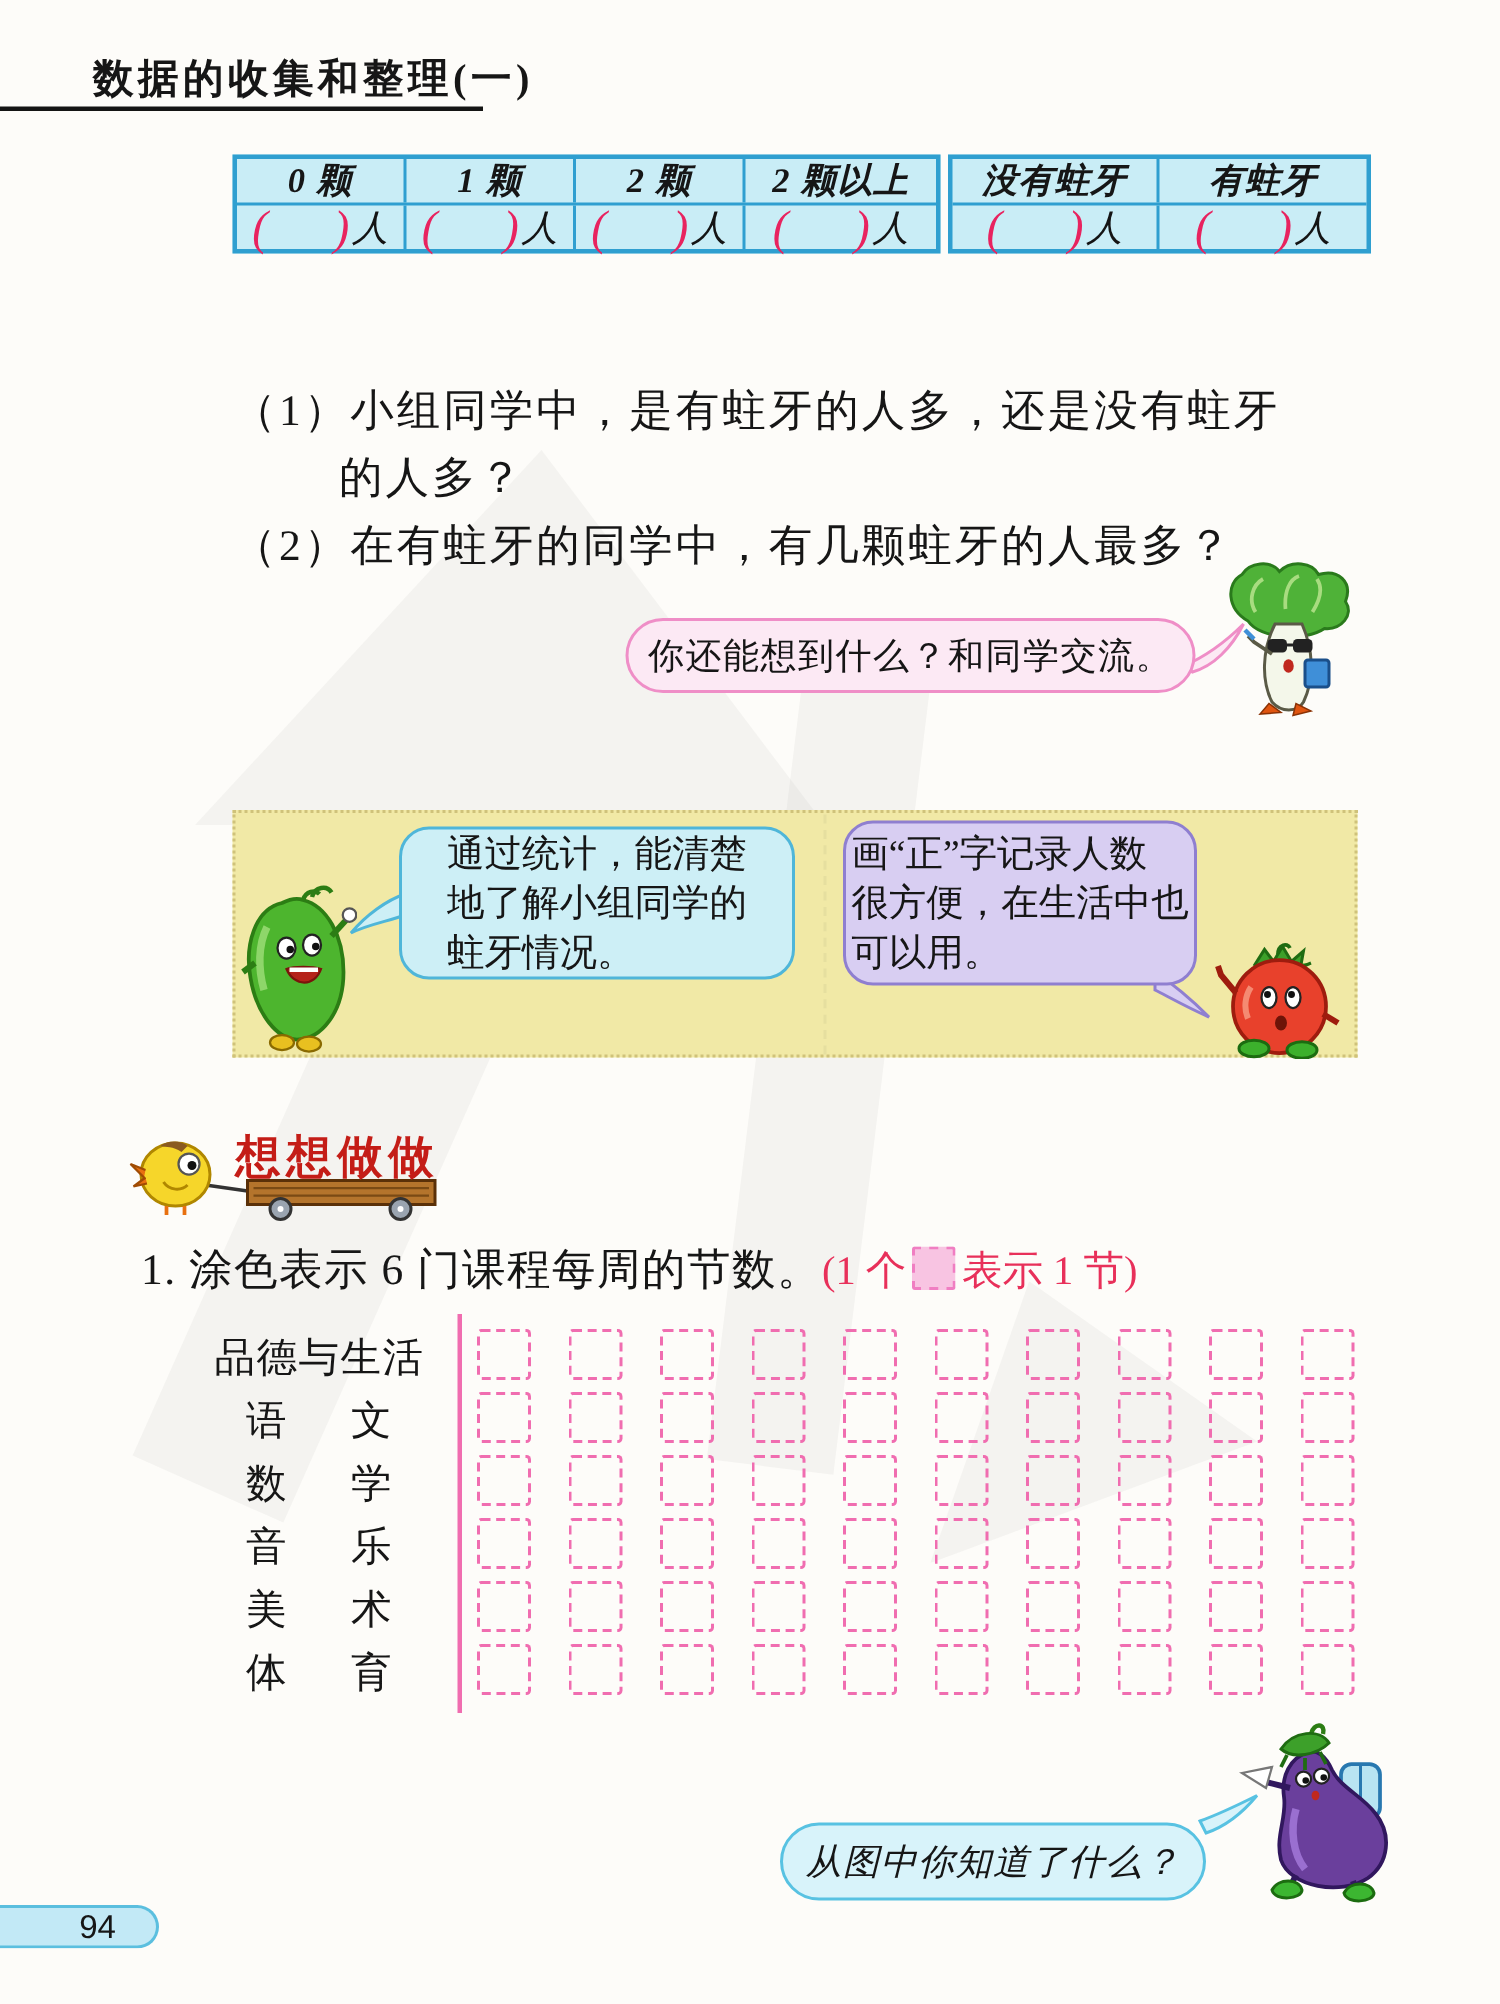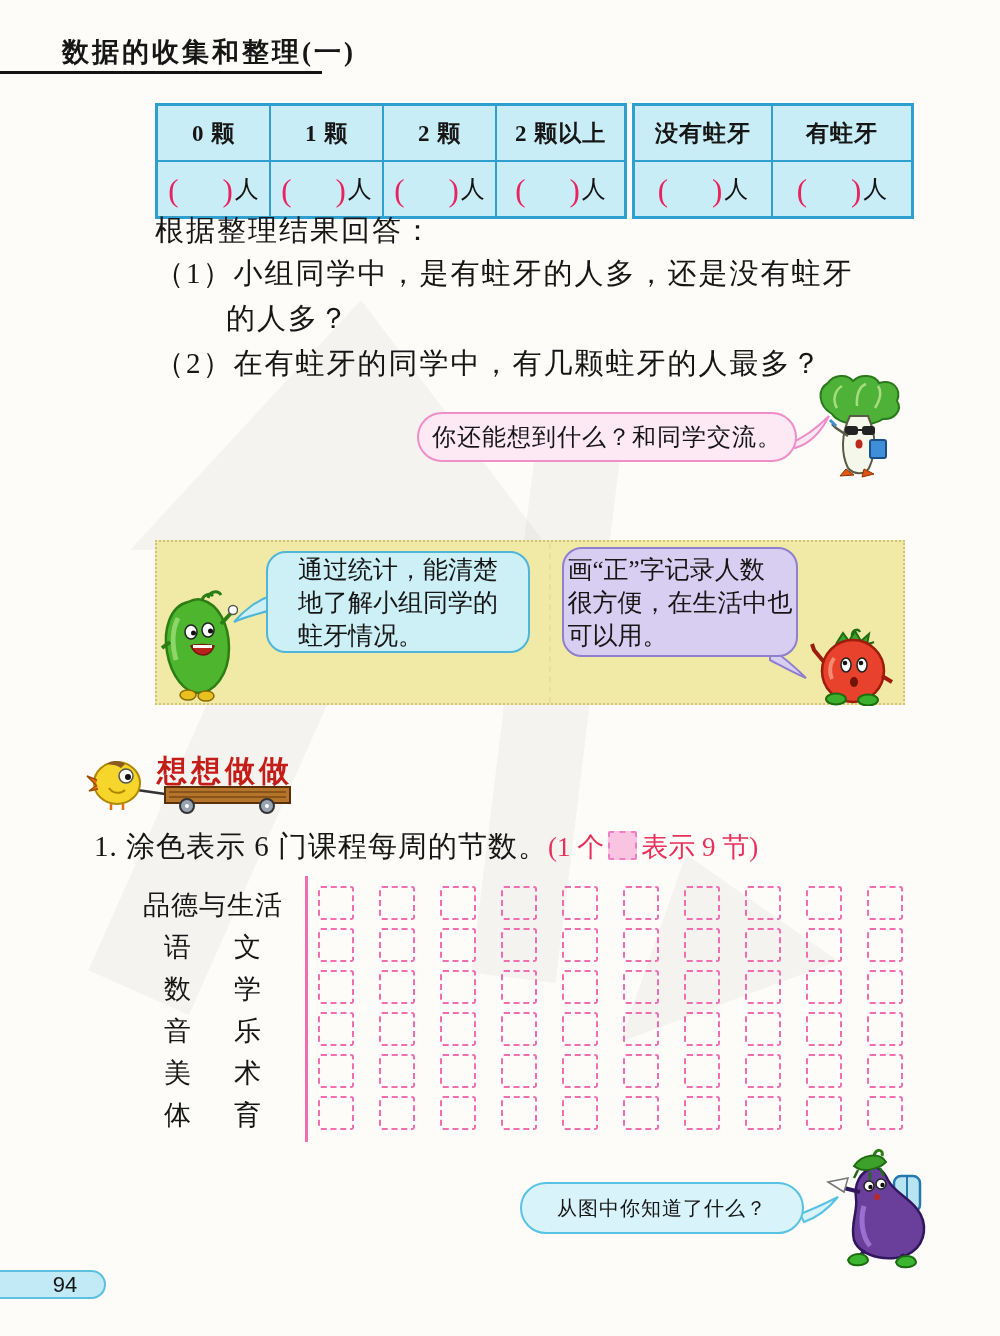--- a/index.html
+++ b/index.html
@@ -16,22 +16,22 @@
   .wm4{left:165px;top:610px;width:110px;height:400px;transform:rotate(24deg);}
 
   
   .header-title{left:62px;top:34px;font-size:27px;font-weight:700;letter-spacing:3px;}
   .header-rule{left:0;top:71px;width:322px;height:3px;background:#141414;}
 
   
   .tbl{position:absolute;border:3px solid var(--table-border);background:var(--table-bg);}
   .trow{display:flex;}
   .thead{border-bottom:2px solid var(--table-border);}
-  .cell{box-sizing:border-box;height:54px;display:flex;align-items:center;justify-content:center;
-        border-right:2px solid var(--table-border);}
+  .cell{box-sizing:border-box;height:29px;display:flex;align-items:center;justify-content:center;
+        border-right:2px solid var(--table-border);font-style:italic;}
   .cell:last-child{border-right:none;}
   #table-count .cell{width:113px;}
   #table-count .cell:nth-child(4){width:127px;}
   #table-has .cell{width:138px;text-align:right;}
   .hcell{font-size:23px;font-weight:600;letter-spacing:1px;}
   .acell{font-size:24px;}
   .paren{color:var(--paren-red);font-size:31px;line-height:1;transform:scaleY(1.05);}
   .blankgap{display:inline-block;width:44px;height:1px;}
   .unit{font-size:24px;color:#141414;margin-left:2px;}
 
@@ -43,23 +43,23 @@
           text-align:left;white-space:pre-line;box-sizing:border-box;}
   .bubble-pink{left:417px;top:412px;width:380px;height:50px;border-radius:27px;
                background:var(--pink-bubble-bg);border:2.5px solid var(--pink-bubble-border);
                font-size:24px;letter-spacing:1px;}
   .bubble-cyan{left:266px;top:551px;width:264px;height:102px;border-radius:20px;
                background:var(--cyan-bubble-bg);border:2.5px solid var(--cyan-bubble-border);
                font-size:25px;line-height:33px;}
   .bubble-purple{left:562px;top:547px;width:236px;height:110px;border-radius:20px;
                background:var(--purple-bubble-bg);border:2.5px solid var(--purple-bubble-border);
                font-size:25px;line-height:33px;}
-  .bubble-chart{left:520px;top:1182px;width:284px;height:52px;border-radius:27px;
+  .bubble-chart{left:520px;top:1215px;width:284px;height:52px;border-radius:27px;
                background:var(--chart-bubble-bg);border:2.5px solid var(--chart-bubble-border);
-               font-size:20px;letter-spacing:1px;}
+               font-size:24px;letter-spacing:1px;font-style:italic;}
   .tail{position:absolute;}
   .tail-pink path{fill:var(--pink-bubble-bg);stroke:var(--pink-bubble-border);stroke-width:2;}
   .tail-cyan path{fill:var(--cyan-bubble-bg);stroke:var(--cyan-bubble-border);stroke-width:2;}
   .tail-purple path{fill:var(--purple-bubble-bg);stroke:var(--purple-bubble-border);stroke-width:2;}
   .tail-chart path{fill:var(--chart-bubble-bg);stroke:var(--chart-bubble-border);stroke-width:2;}
 
   
   .yellow-box{left:155px;top:540px;width:750px;height:165px;background:var(--yellow-box-bg);
               border:2px dotted var(--yellow-box-border);box-sizing:border-box;}
   .ybox-divider{left:549px;top:543px;height:160px;width:0;border-left:2px dashed #e6df9f;}
@@ -153,21 +153,20 @@
         </div>
         <div class="cell acell">
           <span class="paren">(</span>
           <span class="blankgap"></span>
           <span class="paren">)</span>
           <span class="unit">人</span>
         </div>
       </div>
   </div>
 
-  <div class="qtext" style="left:155px;top:211px;">根据整理结果回答：</div>
   <div class="qtext" style="left:155px;top:254px;">（1）小组同学中，是有蛀牙的人多，还是没有蛀牙</div>
   <div class="qtext" style="left:226px;top:299px;">的人多？</div>
   <div class="qtext" style="left:155px;top:344px;">（2）在有蛀牙的同学中，有几颗蛀牙的人最多？</div>
 
   <svg class="tail tail-pink" style="left:787px;top:414px;" width="44" height="36" viewBox="0 0 44 36">
     <path d="M2 30 C16 24 30 14 42 2 C34 18 22 30 8 34 Z"></path>
     </svg>
   <div class="bubble bubble-pink">你还能想到什么？和同学交流。</div>
   <svg class="abs" style="left:812px;top:374px;" width="92" height="106" viewBox="0 0 92 106">
     <path d="M20 40 C6 32 5 15 16 9 C21 1 35 -1 41 7 C49 -1 63 1 67 9 C80 5 90 14 85 27 C91 36 82 46 71 45 C58 54 28 52 20 40 Z" fill="#4fb238" stroke="#2a7a1c" stroke-width="2"></path>
@@ -248,21 +247,21 @@
     <circle cx="41" cy="26" r="7" fill="#fff" stroke="#555" stroke-width="1.5"></circle>
     <circle cx="43" cy="27" r="3" fill="#111"></circle>
     <path d="M12 30 L2 26 L11 35 M12 35 L4 41 L13 39" fill="#e87010" stroke="#a04c04" stroke-width="1.5"></path>
     <path d="M24 38 C28 44 36 44 40 40" stroke="#b08700" stroke-width="2" fill="none"></path>
     <path d="M26 54 L26 60 M38 54 L38 60" stroke="#e87010" stroke-width="2.5"></path>
   </svg>
   <div class="abs section-title">想想做做</div>
 
   <div class="abs problem1">
     <span>1.</span>
-    <span>涂色表示 6 门课程每周的节数。</span><span class="p1-note"><span>(1 个</span><span class="unit-square"></span><span>表示 9 节)</span></span>
+    <span>涂色表示 6 门课程每周的节数。</span><span class="p1-note"><span>(1 个</span><span class="unit-square"></span><span>表示 1 节)</span></span>
   </div>
 
   <div class="abs" id="course-labels">
       <div class="course-row">品德与生活</div>
       <div class="course-row two">
         <span class="ch">语</span>
         <span class="ch">文</span>
       </div>
       <div class="course-row two">
         <span class="ch">数</span>

